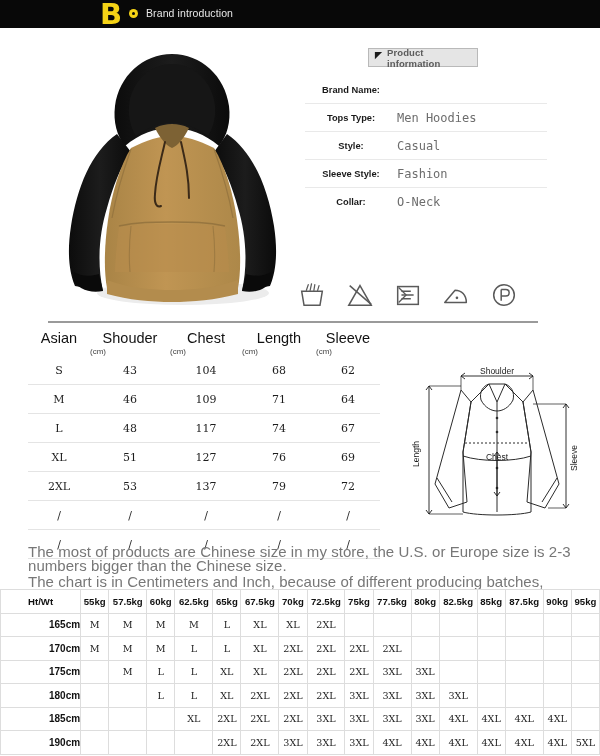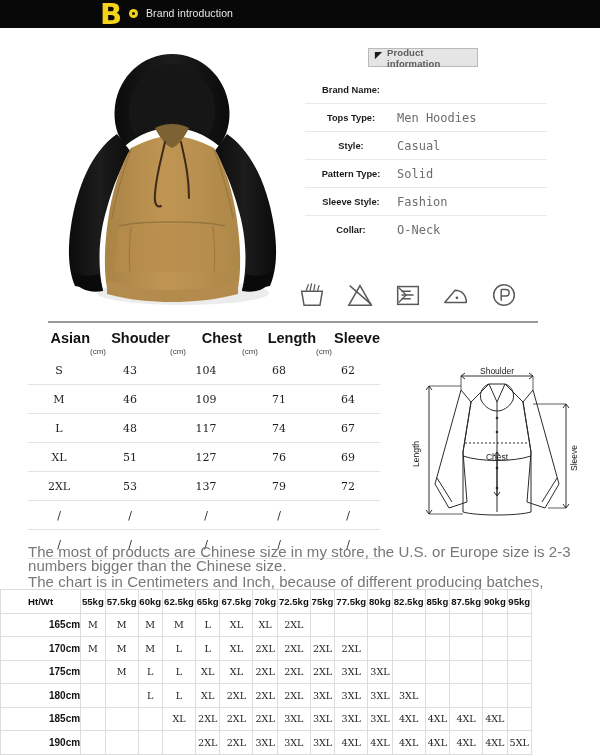--- a/index.html
+++ b/index.html
@@ -91,22 +91,22 @@
     position:absolute; left:48px; top:321px; width:490px; height:2px;
     background:#9a9a9a;
   }
   .size-chart{
     position:absolute; left:28px; top:330px; width:352px;
   }
   .sc-head{
     display:flex; align-items:flex-end; padding-bottom:1px;
   }
   .sc-head .c{
-    text-align:right;
-    font-size:14.5px; font-weight:bold; color:#121212;
+    text-align:center;
+    font-size:14.5px; font-weight:normal; color:#121212;
     font-family:"Liberation Sans", sans-serif;
   }
   .sc-units{ display:flex; }
   .sc-units .c{ font-size:8px; color:#444; }
   .sc-row{
     display:flex; height:29px; align-items:center;
     border-bottom:1px solid #e4e4e4;
   }
   .sc-row .c{
     text-align:center;
@@ -129,21 +129,21 @@
     position:absolute; left:28px; top:545px; width:552px;
   }
   .notes p{
     margin:0 0 2px 0;
     font-size:15px; color:#777; line-height:14px; letter-spacing:.05px;
   }
   .notes .hl{ color:#e36b2c; }
 
   
   .grid{
-    position:absolute; left:0px; top:589px; width:532px;
+    position:absolute; left:0px; top:589px; width:600px;
     border-collapse:collapse;
   }
   .grid td, .grid th{
     border:1px solid #ddd;
     height:23.5px; padding:0;
     text-align:center;
     vertical-align:middle;
   }
   .grid th{
     font-size:9.6px; font-weight:bold; color:#111;
@@ -229,24 +229,20 @@
     <div class="spec-label">Brand Name:</div>
     <div class="spec-value"></div>
   </div>
   <div class="spec-row">
     <div class="spec-label">Tops Type:</div>
     <div class="spec-value">Men Hoodies</div>
   </div>
   <div class="spec-row">
     <div class="spec-label">Style:</div>
     <div class="spec-value">Casual</div>
-  </div>
-  <div class="spec-row">
-    <div class="spec-label">Pattern Type:</div>
-    <div class="spec-value">Solid</div>
   </div>
   <div class="spec-row">
     <div class="spec-label">Sleeve Style:</div>
     <div class="spec-value">Fashion</div>
   </div>
   <div class="spec-row" style="border-bottom:none;">
     <div class="spec-label">Collar:</div>
     <div class="spec-value">O-Neck</div>
   </div>
 </div>

